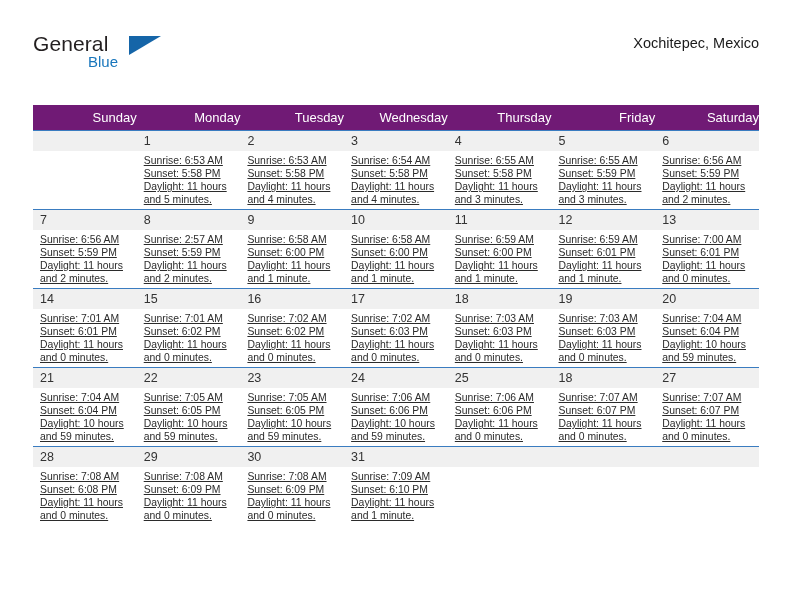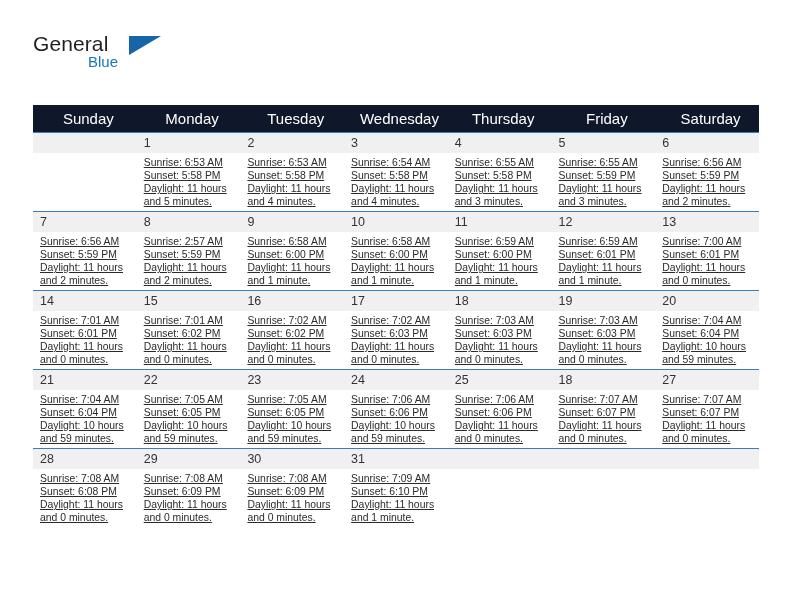--- a/index.html
+++ b/index.html
@@ -91,25 +91,25 @@
   .calendar {
     position: absolute;
     left: 33px;
     top: 105px;
     width: 726px;
     border-collapse: collapse;
     table-layout: fixed;
   }
 
   .calendar th {
-    background: #0f172a;
+    background: #701a75;
     color: #ffffff;
-    font-size: 15px;
+    font-size: 13px;
     font-weight: normal;
-    text-align: center;
+    text-align: right;
     padding: 5px 0 5px 7px;
     height: 11px;
     border: none;
   }
 
   .calendar td {
     vertical-align: top;
     padding: 0;
     border: none;
     border-top: 1px solid #3a7cc0;
@@ -151,20 +151,21 @@
 
   <div class="top-bar">
 
     <div class="logo">
       <span class="logo-general">General</span>
       <span class="logo-triangle"></span>
       <span class="logo-blue">Blue</span>
     </div>
 
     <div class="title-block">
+      <div class="cal-subtitle">Xochitepec, Mexico</div>
     </div>
 
   </div>
 
   <table class="calendar">
     <thead>
       <tr>
         <th>Sunday</th>
         <th>Monday</th>
         <th>Tuesday</th>

